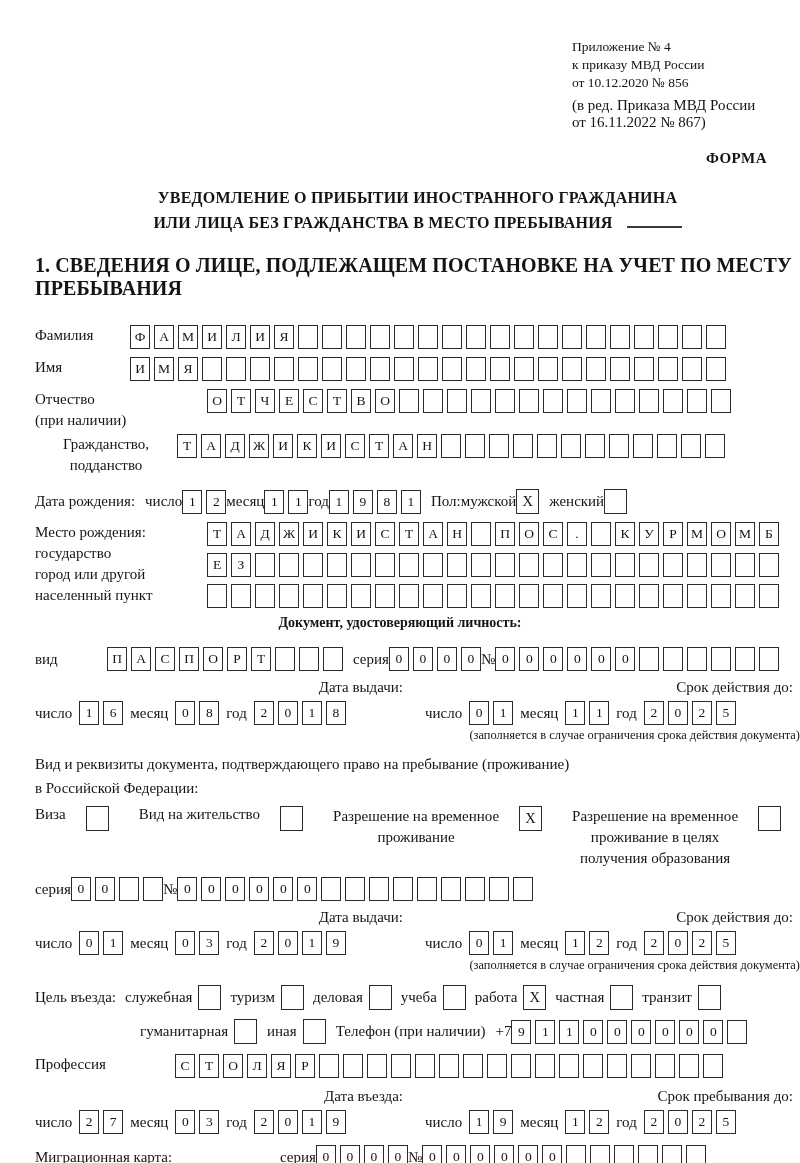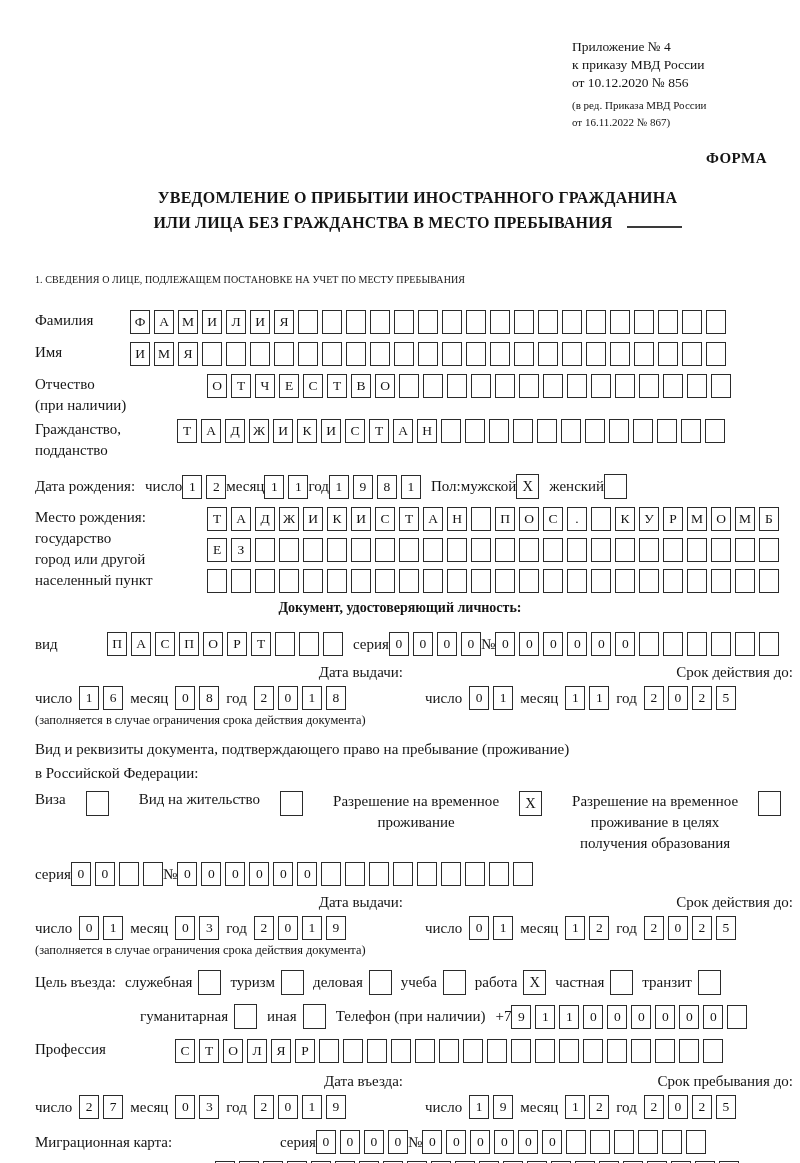--- a/index.html
+++ b/index.html
@@ -1,27 +1,27 @@
 <!DOCTYPE html>
 <html><head>
 <meta charset="utf-8">
 <style>
   html,body{margin:0;padding:0;background:#ffffff;}
   body{width:800px;height:1163px;overflow:hidden;color:#141414;
        font-family:"Liberation Serif","DejaVu Serif",serif;font-size:15px;}
   .page{box-sizing:border-box;width:800px;padding:38px 0 0 35px;}
   
   .hdr{margin-left:537px;font-size:13.5px;line-height:18px;}
-  .hdr .note{font-size:11px;line-height:16.5px;}
+  .hdr .note{font-size:15px;line-height:16.5px;}
   .hdr .note.first{margin-top:5px;}
   .form-word{font-weight:bold;font-size:15px;text-align:right;padding-right:33px;margin-top:20px;letter-spacing:.5px;}
   
   .title{text-align:center;font-weight:bold;font-size:16px;line-height:25px;margin-top:18px;letter-spacing:.2px;}
   .uline{display:inline-block;width:55px;height:13px;border-bottom:2.2px solid #3a3a3a;margin-left:14px;}
-  .sec{font-weight:normal;font-size:10px;margin-top:39px;letter-spacing:.1px;}
+  .sec{font-weight:bold;font-size:20px;margin-top:19px;letter-spacing:.1px;}
   
   .frow{display:flex;align-items:flex-start;margin-top:8px;}
   .flabel{flex:0 0 auto;line-height:21px;}
   .w95{width:95px;} .w172{width:172px;} .w142{width:142px;} .w72{width:72px;}
   .w140{width:140px;} .w245{width:245px;} .w180{width:180px;}
   .cells{display:flex;gap:4px;flex:0 0 auto;}
   .cell{box-sizing:border-box;width:20px;height:24px;border:1.6px solid #2b2b2b;
         display:flex;align-items:center;justify-content:center;font-size:13.5px;flex:0 0 auto;}
   .checkbox{box-sizing:border-box;width:23px;height:25px;border:1.6px solid #2b2b2b;
         display:inline-flex;align-items:center;justify-content:center;font-size:14.5px;flex:0 0 auto;}
@@ -31,21 +31,21 @@
   
   .stackrows{display:flex;flex-direction:column;gap:7px;}
   
   .center-bold{font-weight:bold;font-size:14px;text-align:center;margin-top:7px;width:730px;}
   
   .dates{display:flex;margin-top:7px;}
   .dgroup{width:368px;}
   .dgroup.right{margin-left:22px;}
   .dtitle{text-align:right;line-height:19px;}
   .dline{display:flex;align-items:center;gap:7px;margin-top:4px;}
-  .fnote{width:765px;text-align:left;font-size:12.4px;margin-top:3px;}
+  .fnote{width:765px;text-align:right;font-size:12.4px;margin-top:3px;}
   
   .optrow{display:flex;align-items:flex-start;margin-top:9px;gap:20px;}
   .optcol{text-align:center;line-height:21px;flex:0 0 auto;}
   .introl{margin-top:13px;}
   .introl2{margin-top:7px;}
   
   .pair{display:inline-flex;align-items:center;gap:6px;flex:0 0 auto;}
   .purposerow2{margin-left:105px;margin-top:9px;}
 </style>
 </head>
@@ -158,21 +158,21 @@
         <span class="cell"></span>
         <span class="cell"></span>
         <span class="cell"></span>
         <span class="cell"></span>
         <span class="cell"></span>
         <span class="cell"></span>
         <span class="cell"></span>
       </div>
   </div>
 
-  <div class="frow" style="margin-top:3px;">
+  <div class="frow" style="margin-top:3px;text-align:center;">
     <div class="flabel w142">
       <div>Гражданство,</div>
       <div>подданство</div>
     </div>
     <div class="cells">
         <span class="cell">Т</span>
         <span class="cell">А</span>
         <span class="cell">Д</span>
         <span class="cell">Ж</span>
         <span class="cell">И</span>

